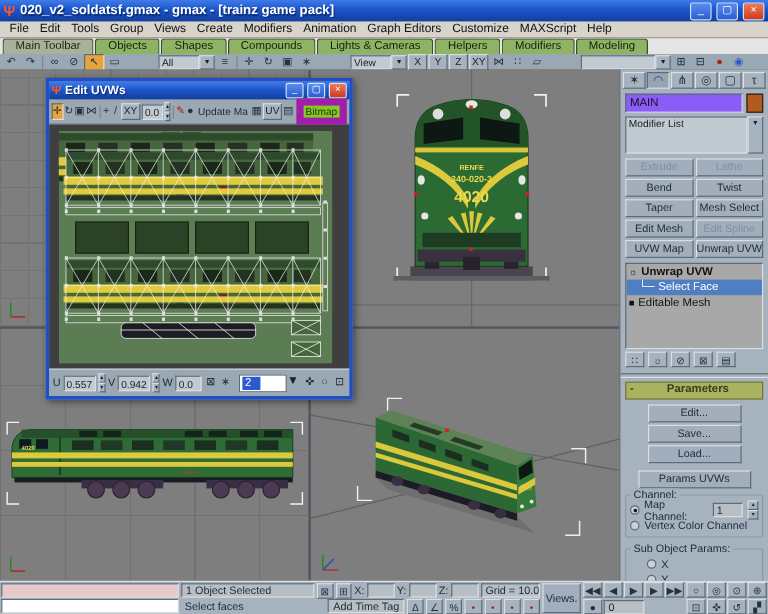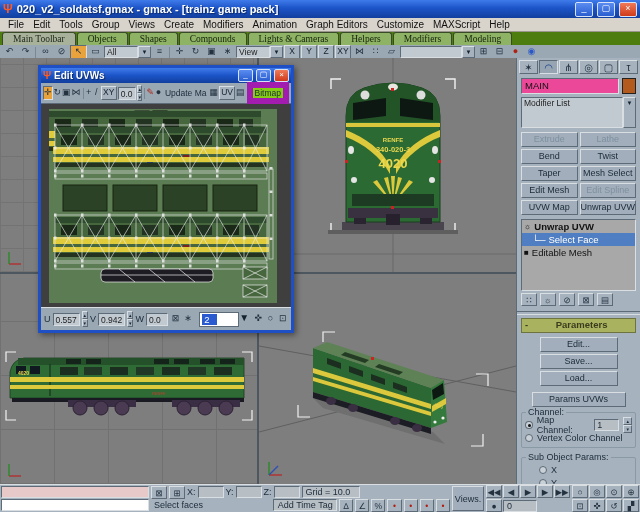--- a/index.html
+++ b/index.html
@@ -11,31 +11,31 @@
     background:linear-gradient(180deg,#3f7bea 0%,#1c54c8 45%,#123f9e 100%);color:#fff;}
   .logo{color:#ff5a1f;font-weight:bold;font-size:12px;line-height:12px;}
   .wtitle{font-weight:bold;font-size:11px;flex:1;white-space:nowrap;overflow:hidden;text-shadow:1px 1px 1px #0a2a6a;}
   .winbtn{width:16px;height:13px;font-size:9px;line-height:11px;text-align:center;color:#fff;
     background:linear-gradient(180deg,#5a8cf0,#2a5ed0);border:1px solid #d6e2f8;border-radius:2px;}
   .winbtn.close{background:linear-gradient(180deg,#f07a58,#cf3a1a);}
   
   .menubar{height:13px;background:#d8d4cc;display:flex;align-items:center;padding:0 4px;gap:1px;border-bottom:1px solid #9a968e;}
   .menu-item{padding:0 4px;font-size:10px;color:#111;}
   
-  .tabbar{height:13px;background:#4d7c0f;display:flex;align-items:center;padding:0 2px;gap:1px;font-family:Liberation Serif, serif;}
+  .tabbar{height:13px;background:#e5e5e5;display:flex;align-items:center;padding:0 2px;gap:1px;}
   .tab{padding:0 10px;font-size:9.5px;line-height:12px;background:#8fb364;color:#14220c;
        border:1px solid #394a28;border-bottom:none;border-radius:3px 3px 0 0;}
   .tab.active{background:#a8b29a;color:#1c2418;}
   
   .toolbar{height:14px;background:#9aa8b4;display:flex;align-items:center;gap:1px;padding:0 2px;border-bottom:1px solid #5c6b77;}
   .tbtn{width:15px;height:12px;text-align:center;font-size:9px;line-height:11px;color:#243240;}
   .tbtn.active{background:#e8a33d;border:1px solid;border-color:#5c6b77 #d9dee3 #d9dee3 #5c6b77;}
   .tbtn.red{color:#b02010;} .tbtn.multi{color:#2a58c8;}
   .sep{width:1px;height:11px;background:#7b8894;margin:0 1px;}
-  .dd{display:flex;height:12px;}
+  .dd{display:flex;height:12px;margin-left:28px;}
   .dd .ddv{background:#c2cad1;border:1px solid;border-color:#5c6b77 #d9dee3 #d9dee3 #5c6b77;
      font-size:8.5px;line-height:10px;padding:0 2px;min-width:28px;color:#222;}
   .dd .dda{width:11px;background:#a6b2be;border:1px solid;border-color:#d9dee3 #5c6b77 #5c6b77 #d9dee3;
      font-size:6px;line-height:10px;text-align:center;}
   .axisbtn{min-width:12px;height:12px;padding:0 1px;font-size:8.5px;line-height:11px;text-align:center;
      background:#a6b2be;border:1px solid;border-color:#d9dee3 #5c6b77 #5c6b77 #d9dee3;}
   
   .workspace{position:absolute;top:58px;left:0;width:640px;height:426px;background:#4d5760;}
   .viewports{position:absolute;left:0;top:0;width:516px;height:426px;}
   .viewport{position:absolute;background:#7e7e7e;overflow:hidden;}
@@ -49,21 +49,21 @@
   .vp-br{left:259px;top:216px;width:257px;height:210px;}
   .tripod{position:absolute;left:5px;bottom:4px;}
   
   .cmdpanel{position:absolute;right:0;top:0;width:124px;height:426px;background:#a6b2be;
      border-left:1px solid #5c6b77;overflow:hidden;padding:1px 0 0 0;box-sizing:border-box;}
   .ptabs{display:flex;gap:1px;padding:1px 2px;height:16px;box-sizing:border-box;}
   .ptab{flex:1;text-align:center;font-size:10px;line-height:13px;background:#a6b2be;
      border:1px solid;border-color:#d9dee3 #5c6b77 #5c6b77 #d9dee3;color:#243240;}
   .ptab.sel{border-color:#5c6b77 #d9dee3 #d9dee3 #5c6b77;background:#97a5b2;color:#123a8a;}
   .namerow{display:flex;gap:3px;margin:3px 4px 0;height:16px;}
-  .namefield{flex:1;background:#ec4899;border:1px solid;border-color:#5c6b77 #d9dee3 #d9dee3 #5c6b77;
+  .namefield{flex:1;background:#8b5cf6;border:1px solid;border-color:#5c6b77 #d9dee3 #d9dee3 #5c6b77;
      font-size:9.5px;line-height:14px;padding:0 3px;color:#111;}
   .swatch{width:14px;height:16px;background:#b35a1f;border:1px solid #222;box-sizing:border-box;}
   .modlist{display:flex;margin:3px 4px 0;height:31px;}
   .modlist .ddv{flex:1;}
   .btngrid{display:grid;grid-template-columns:1fr 1fr;gap:2px;margin:4px 4px 0;}
   .cbtn{height:13px;font-size:9px;line-height:12px;text-align:center;background:#a2aebb;
      border:1px solid;border-color:#d9dee3 #5c6b77 #5c6b77 #d9dee3;color:#1c2a38;}
   .cbtn.dis{color:#7e909f;}
   .wide{display:block;margin:2px auto 0;width:76px;}
   .stack{margin:4px 4px 0;height:70px;background:#a8a8a8;border:1px solid;
@@ -591,20 +591,21 @@
     </div>
   </div>
 
   <div class="statusbar">
     <div class="sb-left">
       <div class="listener-pink"></div>
       <div class="listener-white"></div>
     </div>
     <div class="sb-mid">
       <div class="sbrow">
+        <span class="sfield sel-stat">1 Object Selected</span>
         <span class="ibtn">⊠</span>
         <span class="ibtn">⊞</span>
         <span class="slabel">X:</span>
         <span class="sfield coordf"></span>
         <span class="slabel">Y:</span>
         <span class="sfield coordf"></span>
         <span class="slabel">Z:</span>
         <span class="sfield coordf"></span>
         <span class="sfield gridf">Grid = 10.0</span>
       </div>

